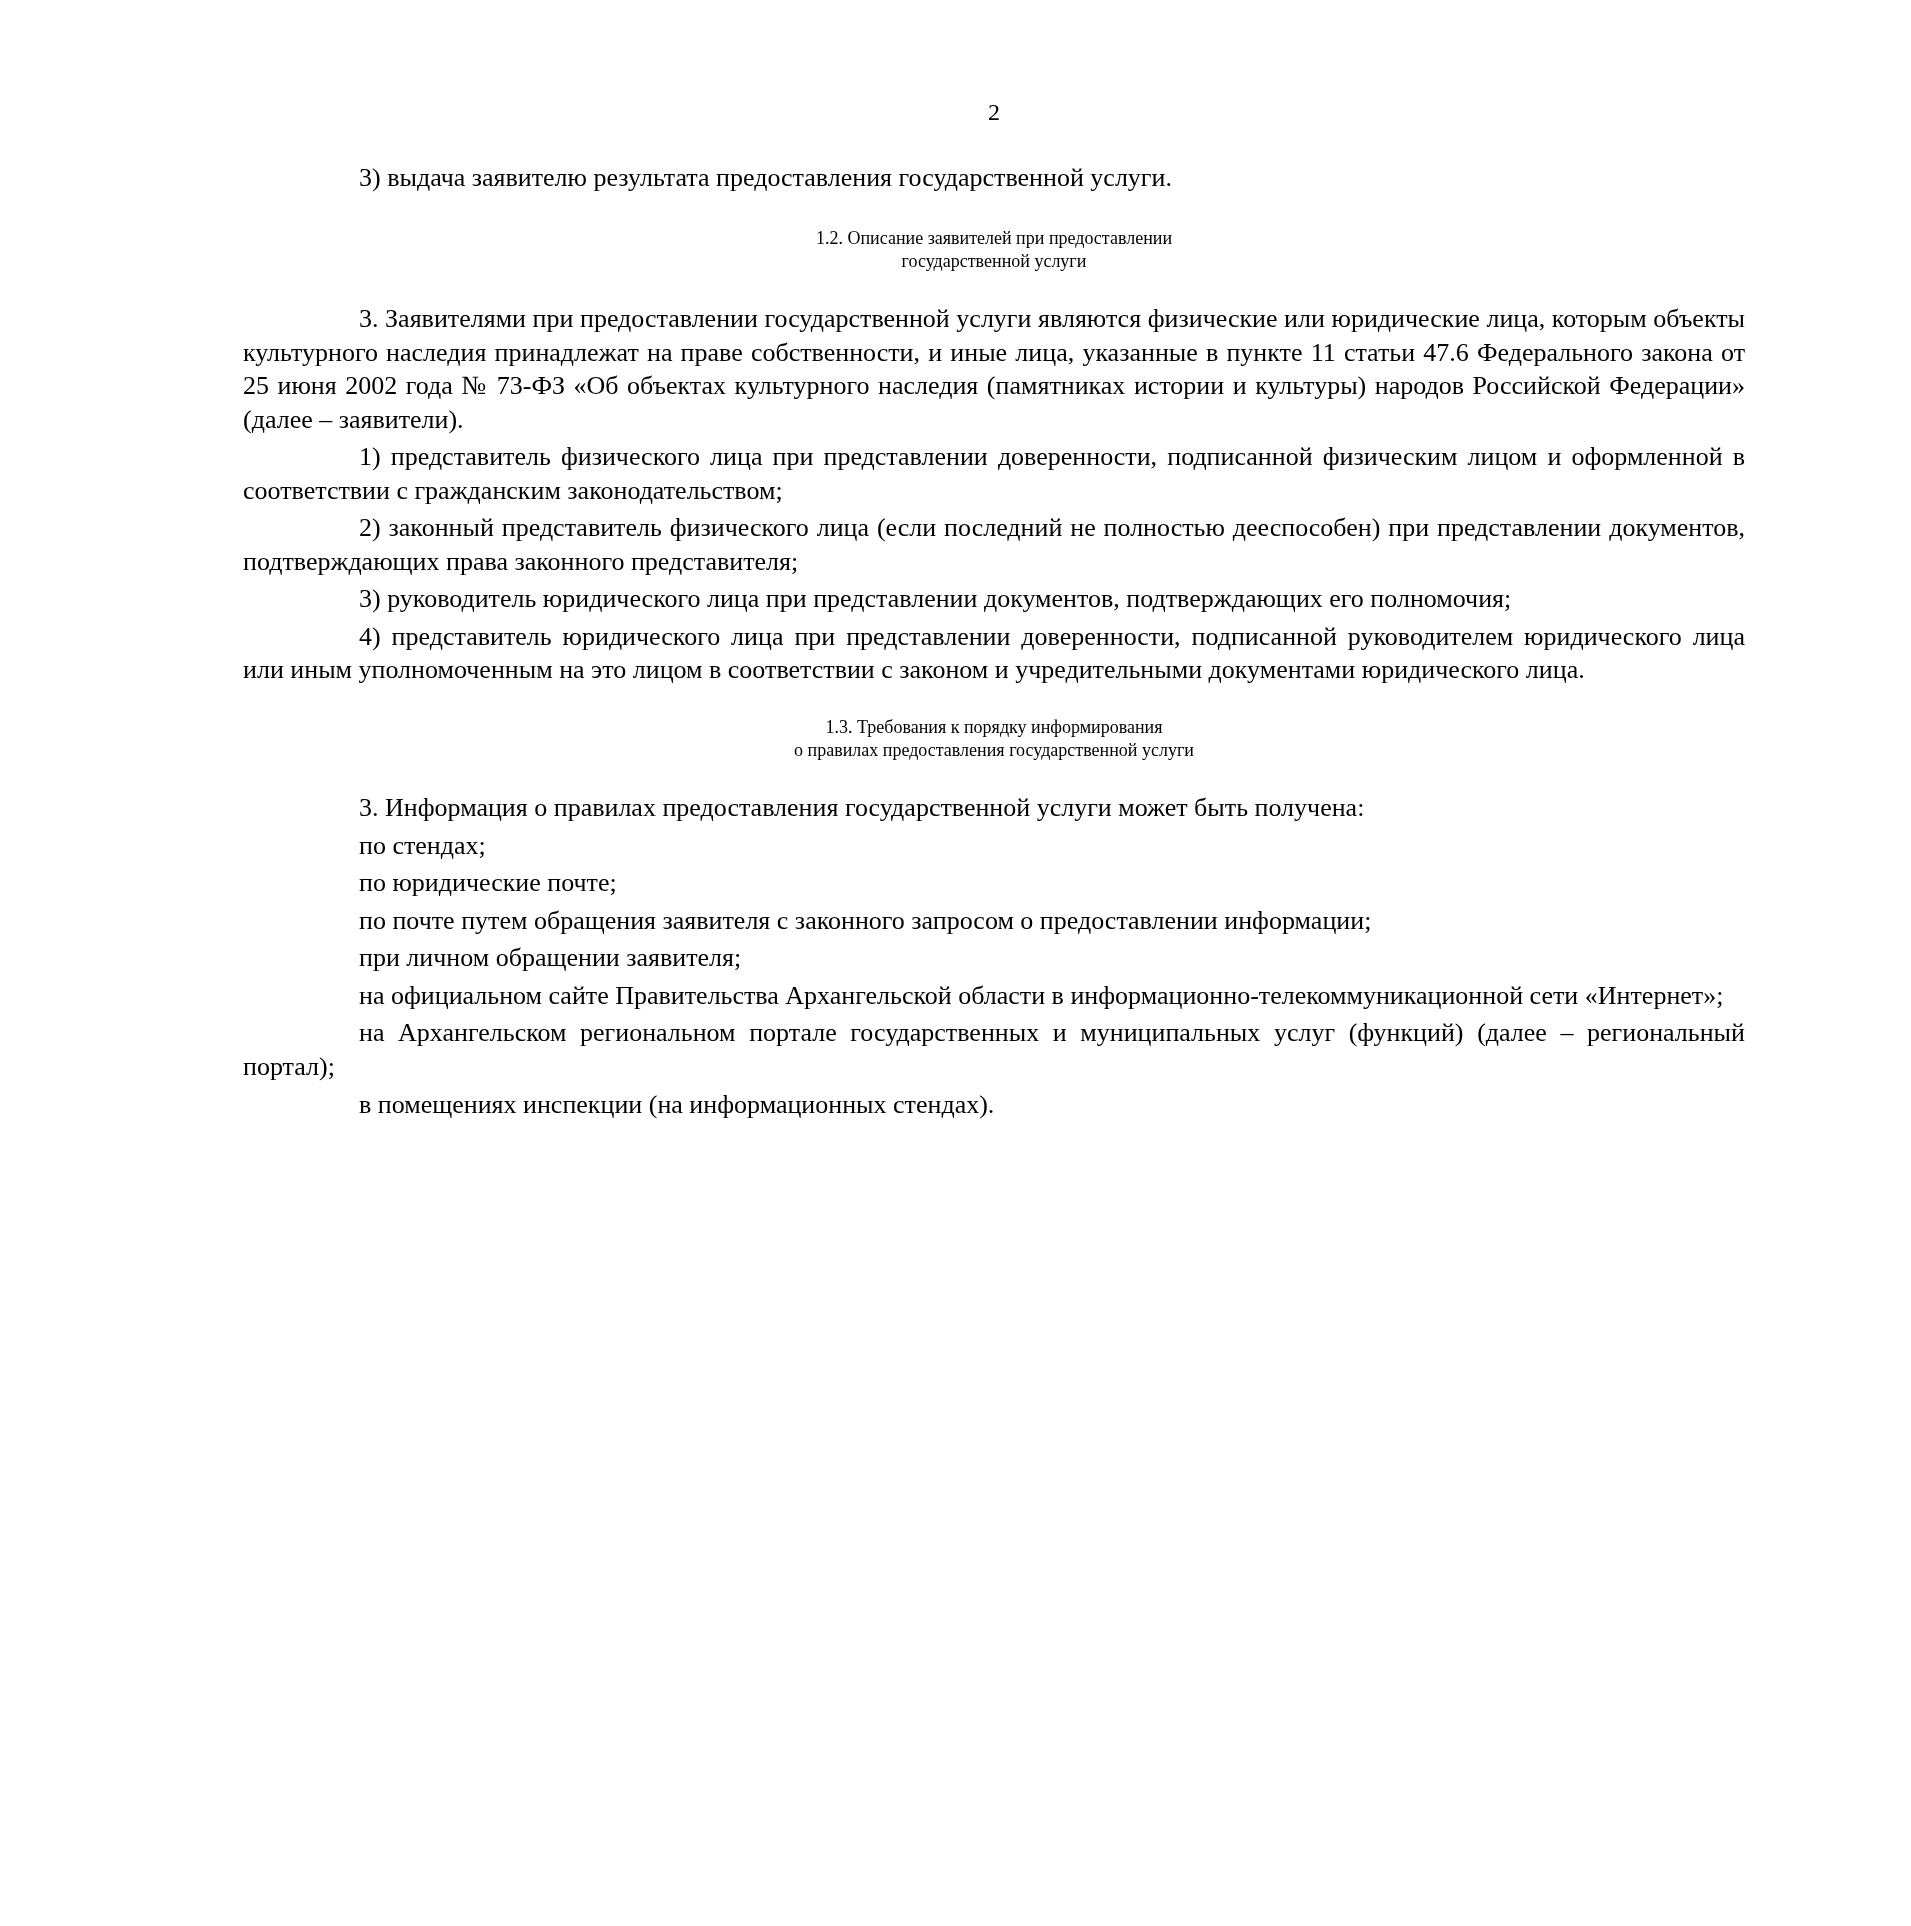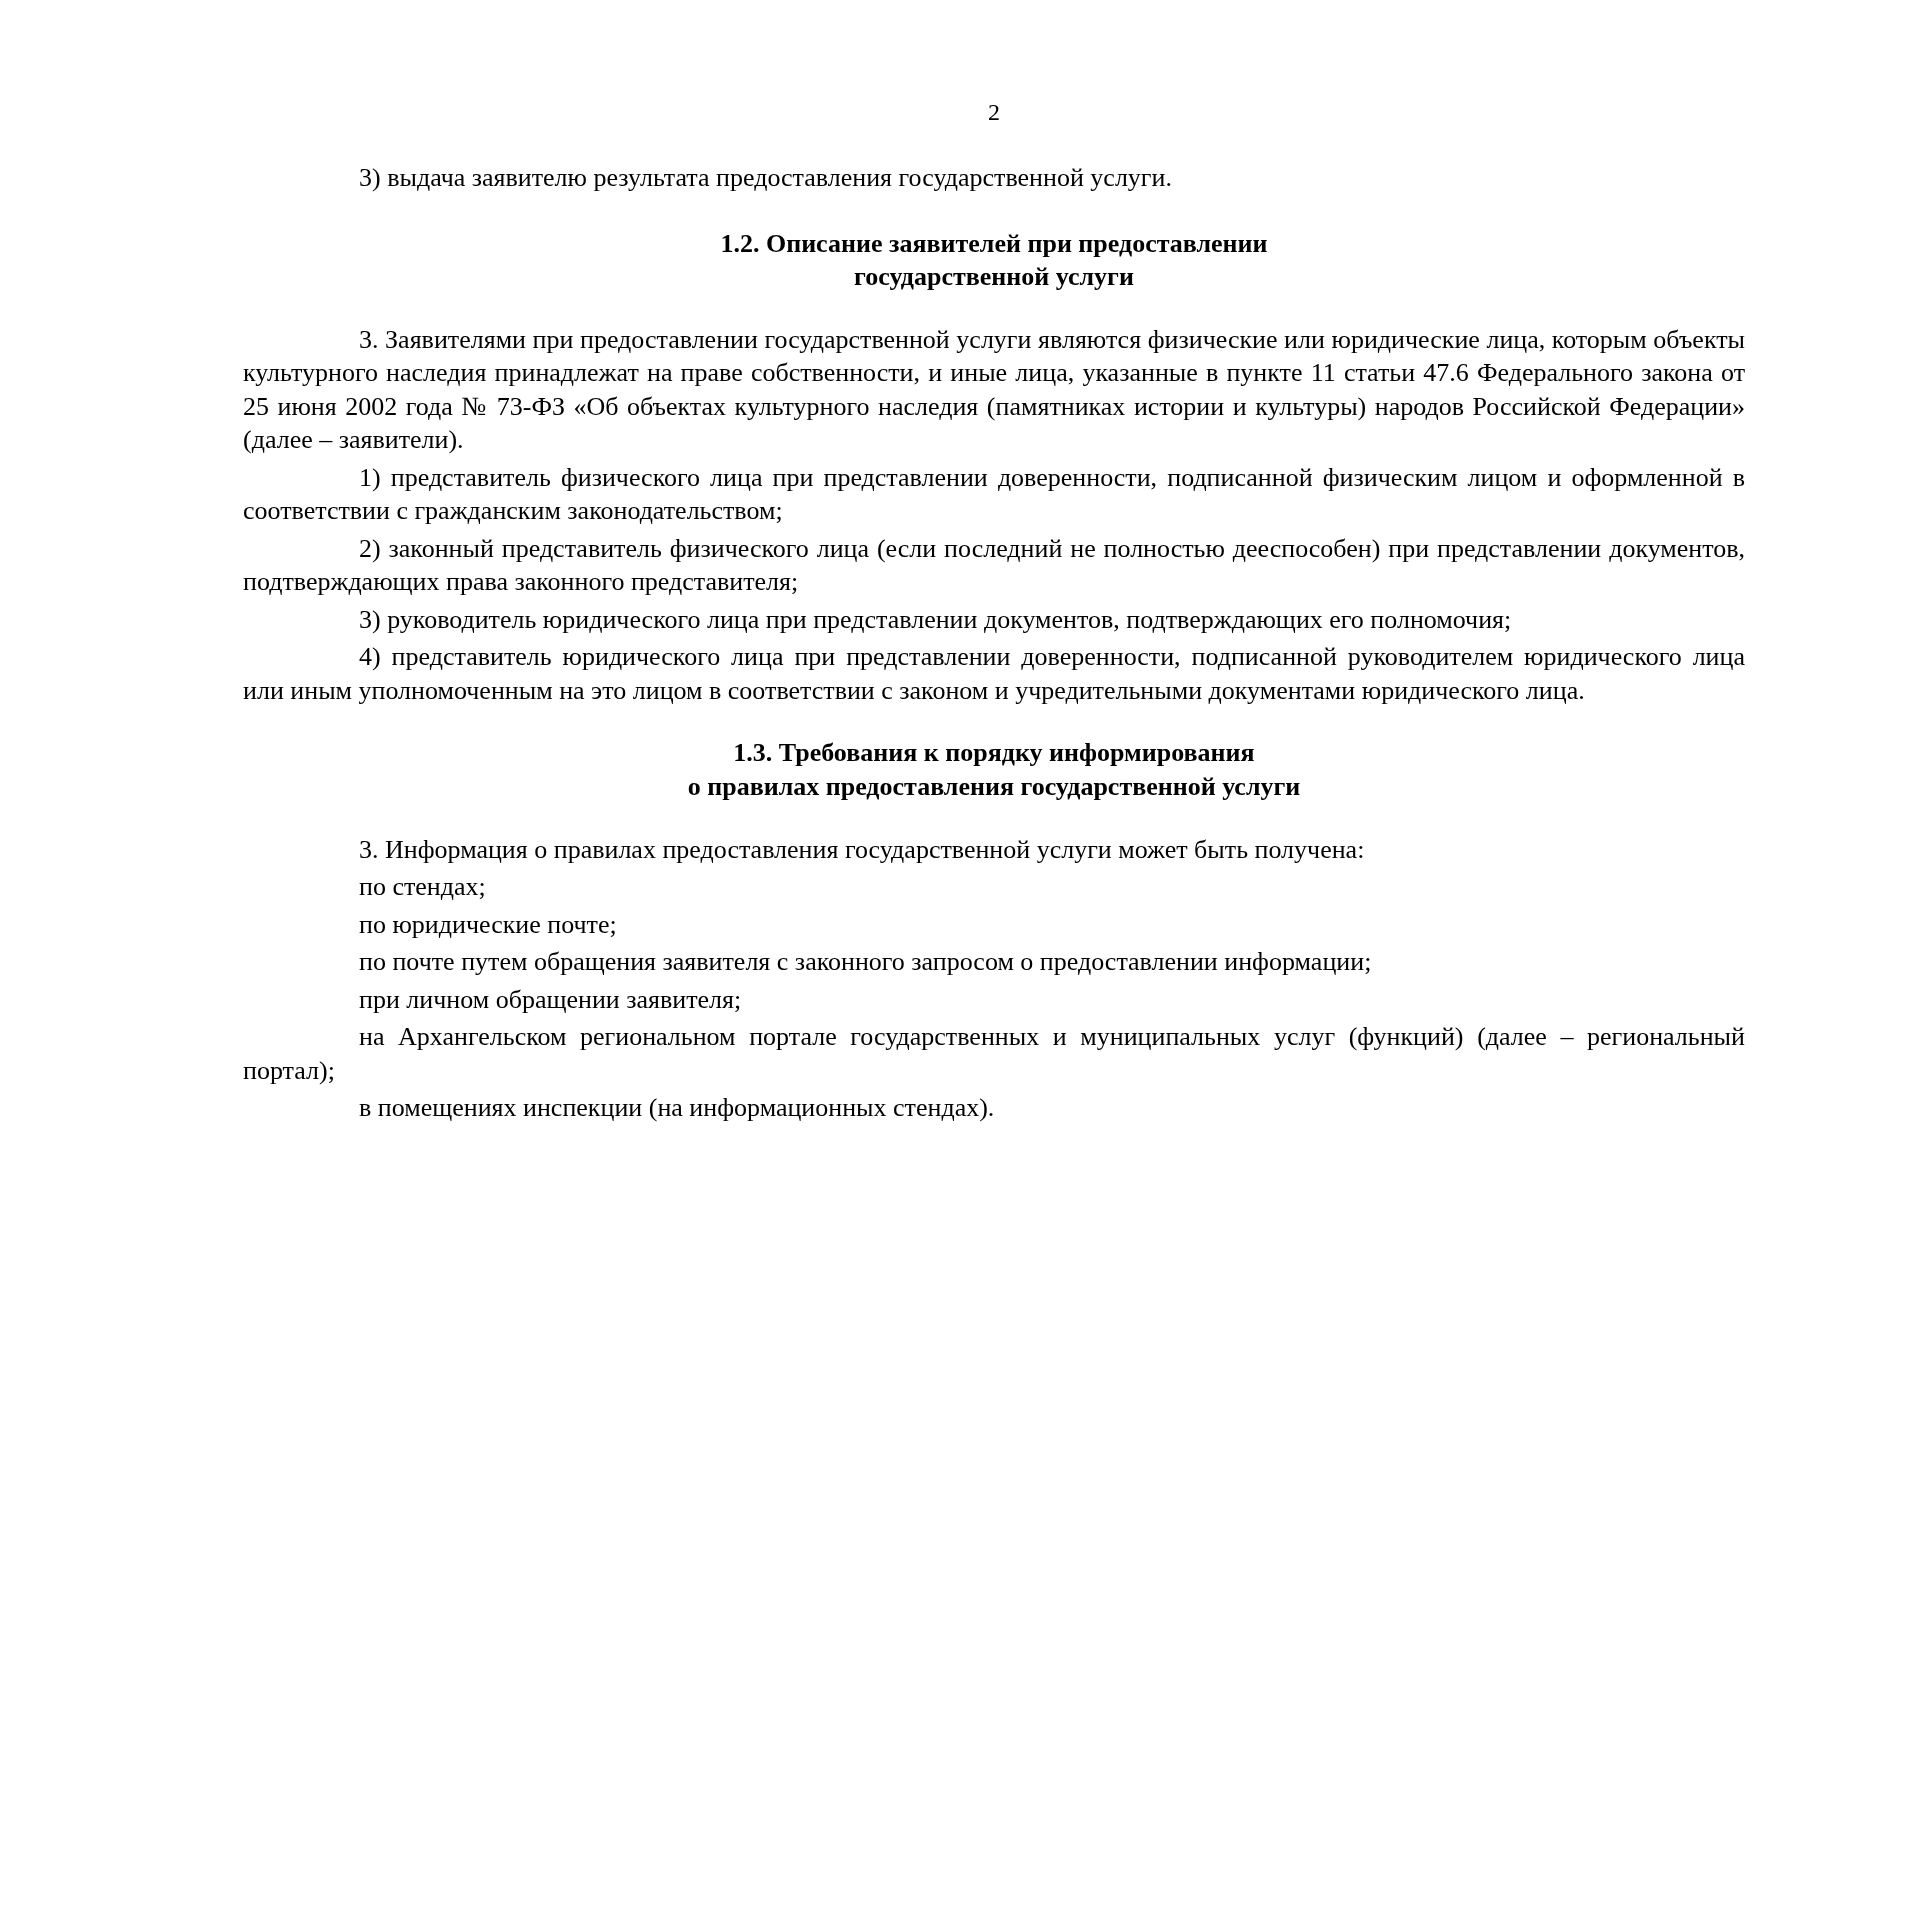--- a/index.html
+++ b/index.html
@@ -31,23 +31,23 @@
     font-size: 26px;
     line-height: 1.29;
     text-align: justify;
     text-justify: inter-word;
     margin: 4px;
   }
   .indent {
     text-indent: 116px;
   }
   .heading {
-    font-weight: bold;
+    font-weight: normal;
     text-align: center;
-    font-size: 26px;
+    font-size: 18px;
     line-height: 1.29;
     margin: 0;
   }
   .heading-block {
     margin: 29px 0 29px 0;
   }
   .heading-block.first {
     margin-top: 32px;
   }
 </style>
@@ -74,17 +74,18 @@
   <div class="heading-block">
     <div class="heading">1.3. Требования к порядку информирования</div>
     <div class="heading">о правилах предоставления государственной услуги</div>
   </div>
 
   <p class="body-text indent">3. Информация о правилах предоставления государственной услуги может быть получена:</p>
   <p class="body-text indent">по стендах;</p>
   <p class="body-text indent">по юридические почте;</p>
   <p class="body-text indent">по почте путем обращения заявителя с законного запросом о предоставлении информации;</p>
   <p class="body-text indent">при личном обращении заявителя;</p>
+  <p class="body-text indent">на официальном сайте Правительства Архангельской области в информационно-телекоммуникационной сети «Интернет»;</p>
   <p class="body-text indent">на Архангельском региональном портале государственных и муниципальных услуг (функций) (далее – региональный портал);</p>
   <p class="body-text indent">в помещениях инспекции (на информационных стендах).</p>
 
 </div>
 
 
 </body></html>

